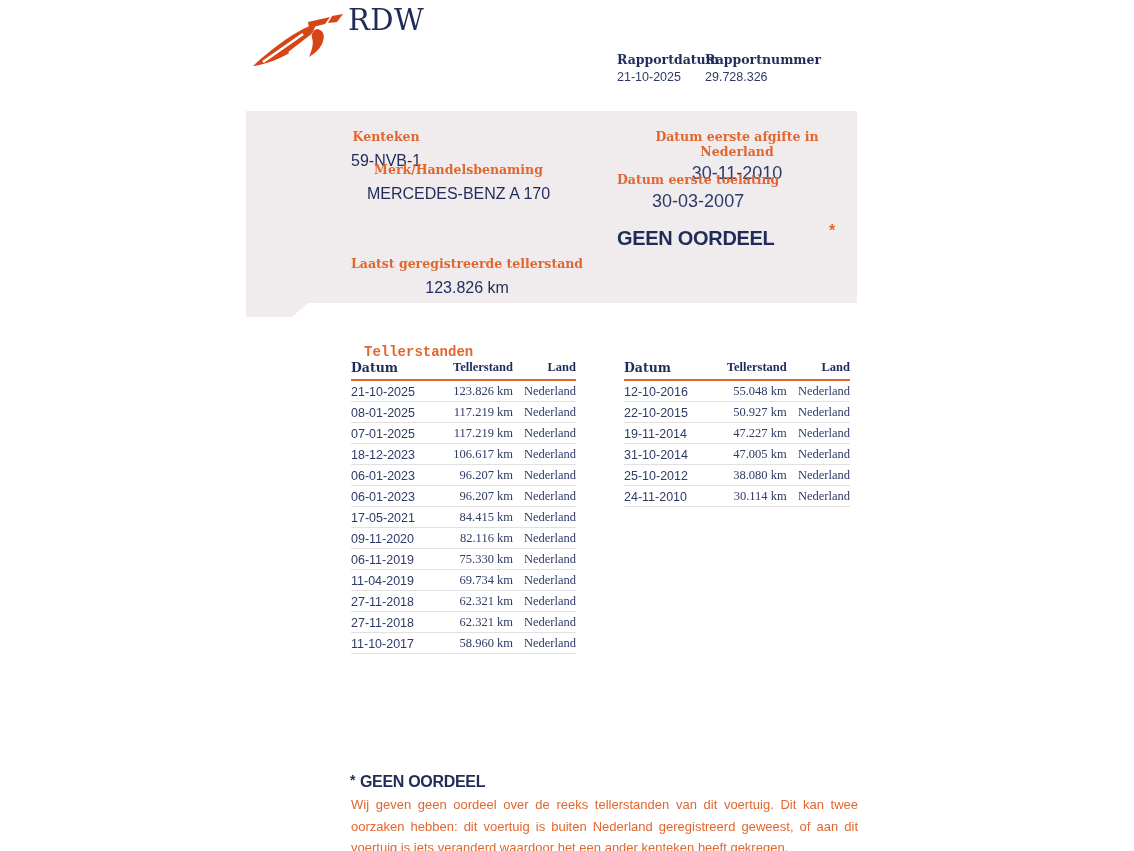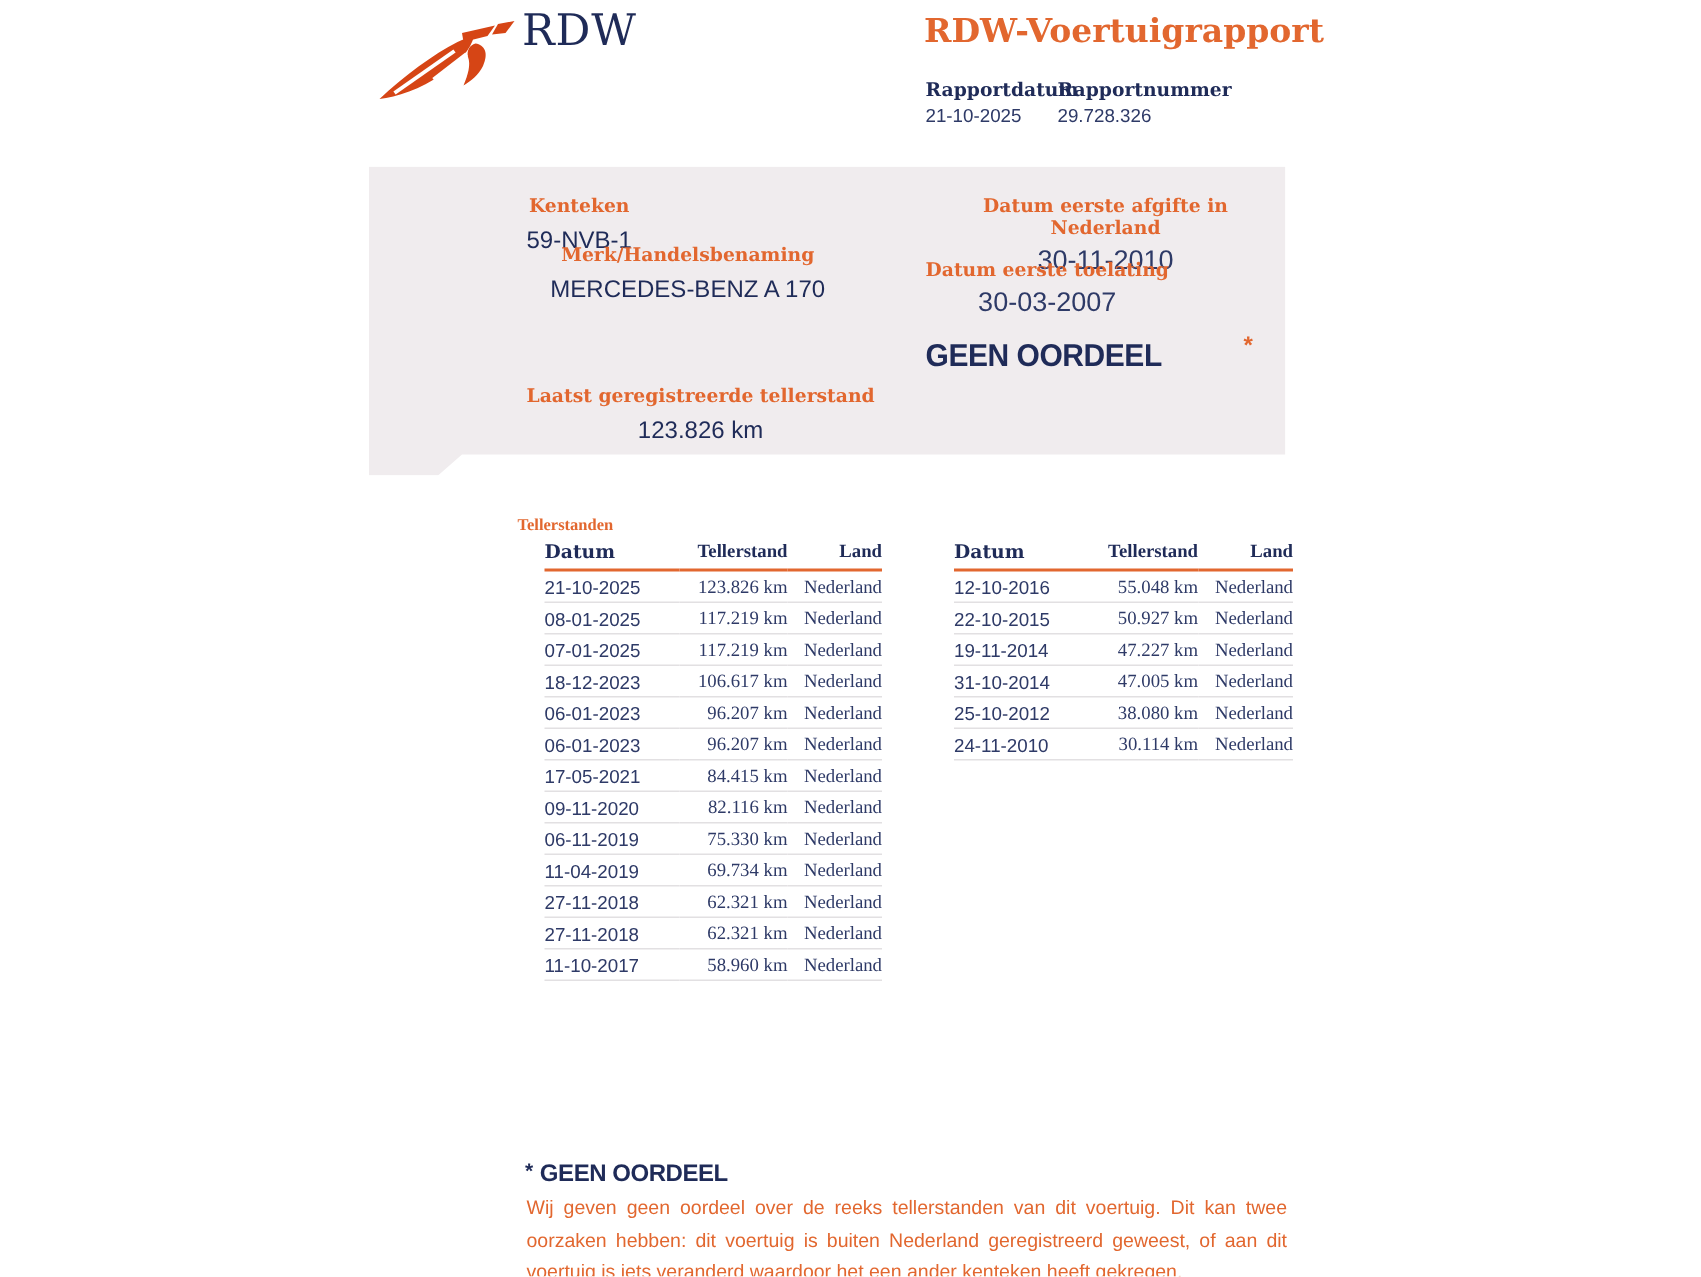--- a/index.html
+++ b/index.html
@@ -34,26 +34,26 @@
   .fp-kenteken{left:105px;top:18px;}
   .fp-merk{left:105px;top:51px;width:215px;}
   .fp-teller{left:105px;top:145px;}
   .fp-afgifte{left:371px;top:18px;}
   .fp-toelating{left:371px;top:61px;}
   .verdict{position:absolute;left:371px;top:115px;font-weight:bold;font-size:20px;
     color:var(--navy);letter-spacing:-0.3px;transform:scaleY(1.05);transform-origin:left top;}
   .verdict-star{position:absolute;left:583px;top:111px;font-weight:bold;font-size:16px;color:var(--orange);}
 
   
-  .section-title{position:absolute;left:345px;top:344px;font-family:Liberation Serif, serif;
-    font-weight:bold;font-size:11px;color:var(--orange);}
+  .section-title{position:absolute;left:364px;top:344px;font-family:Liberation Mono, monospace;
+    font-weight:bold;font-size:14px;color:var(--orange);}
   .odo-table{position:absolute;top:360px;}
   .odo-table.left{left:351px;width:225px;}
   .odo-table.right{left:624px;width:226px;}
-  table{width:100%;border-collapse:collapse;table-layout:fixed;margin-left:12px;}
+  table{width:100%;border-collapse:collapse;table-layout:fixed;}
   col.c1{width:40%;} col.c2{width:32%;} col.c3{width:28%;}
   th{font-family:"DejaVu Serif",serif;font-weight:bold;font-size:12.5px;color:var(--navy);
     text-align:left;padding:0 0 4px 0;border-bottom:2px solid var(--orange);}
   th.num,td.num{text-align:right;font-family:Liberation Serif, serif;}
   td{font-size:12.5px;color:var(--body-navy);padding:3px 0 2px 0;height:19px;
     border-bottom:1px solid var(--separator);white-space:nowrap;}
 
   
   .footnote-head{position:absolute;left:350px;top:772px;color:var(--navy);}
   .footnote-star{font-weight:bold;font-size:14px;vertical-align:2px;}
@@ -72,21 +72,20 @@
       <path d="M57,9 L79,4 L74,11 L58,15 Z"></path>
       <path d="M81,3 L92,1 L86,9 L77,10 Z"></path>
       <path d="M66,16 C72,17 75,22 71,31 C68,37 63,41 58,44 C61,37 63,30 61,25 C60,21 62,17 66,16 Z"></path>
     </g>
     <g stroke="#ffffff" stroke-width="2.6" fill="none">
       <path d="M12,49 L52,21"></path>
       <path d="M38,40 L60,23"></path>
     </g>
   </svg>
   <div class="wordmark">RDW</div>
-  <h1 class="report-title">RDW-Voertuigrapport</h1>
 
   <div class="meta-field f0">
     <div class="meta-label">Rapportdatum</div>
     <div class="meta-value">21-10-2025</div>
   </div>
   <div class="meta-field f1">
     <div class="meta-label">Rapportnummer</div>
     <div class="meta-value">29.728.326</div>
   </div>
 

